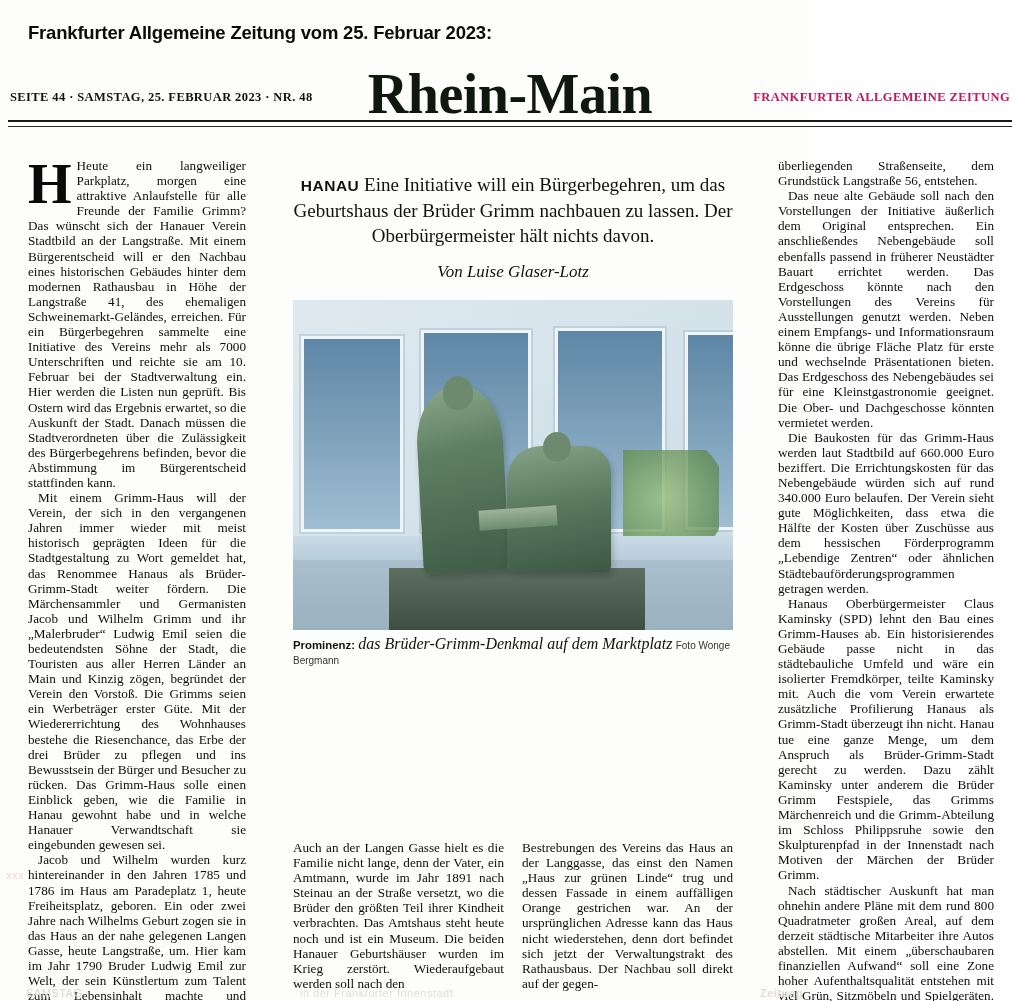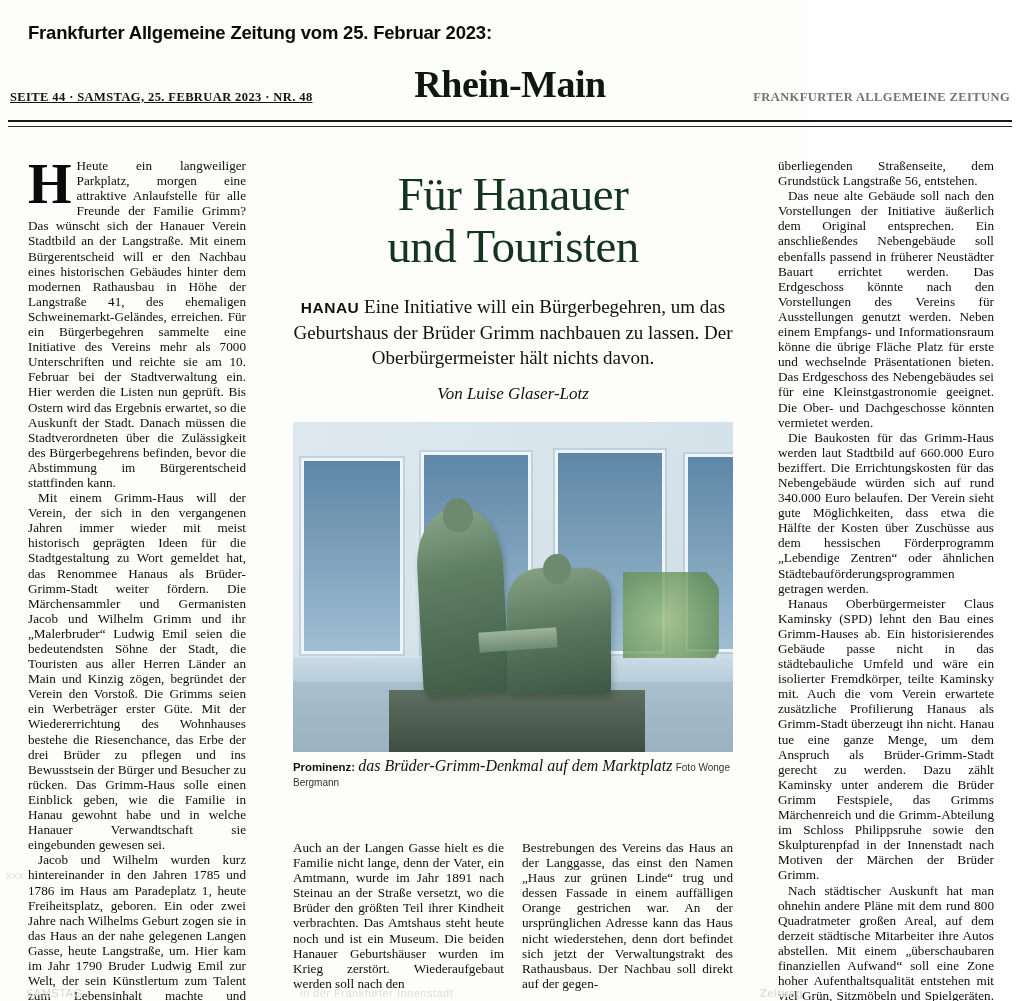--- a/index.html
+++ b/index.html
@@ -43,44 +43,43 @@
     height: 58px;
   }
   .masthead-title {
     position: absolute;
     left: 0;
     top: 0;
     width: 1004px;
     text-align: center;
     font-family: "Liberation Serif", serif;
     font-weight: bold;
-    font-size: 38px;
+    font-size: 56px;
     letter-spacing: -0.5px;
     color: #10170f;
   }
   .masthead-left {
     position: absolute;
     left: 2px;
     top: 28px;
     font-family: "Liberation Serif", serif;
     font-size: 12.5px;
     letter-spacing: 0.4px;
     color: #121212;
     font-variant: small-caps;
     font-weight: bold;
-    text-decoration: underline;
   }
   .masthead-right {
     position: absolute;
     right: 2px;
     top: 28px;
     font-family: "Liberation Serif", serif;
     font-size: 12.5px;
     letter-spacing: 0.4px;
-    color: #737373;
+    color: #be185d;
     font-variant: small-caps;
     font-weight: bold;
     margin-left: 48px;
   }
   .rule-thick {
     position: absolute;
     left: 8px;
     top: 120px;
     width: 1004px;
     height: 2.4px;
@@ -314,24 +313,20 @@
 
   <div class="content">
 
     <div class="col-left">
       <p class="first"><span class="dropcap">H</span><span>Heute ein langweiliger Parkplatz, morgen eine attraktive Anlaufstelle für alle Freunde der Familie Grimm? Das wünscht sich der Hanauer Verein Stadtbild an der Langstraße. Mit einem Bürgerentscheid will er den Nachbau eines historischen Gebäudes hinter dem modernen Rathausbau in Höhe der Langstraße 41, des ehemaligen Schweinemarkt-Geländes, erreichen. Für ein Bürgerbegehren sammelte eine Initiative des Vereins mehr als 7000 Unterschriften und reichte sie am 10. Februar bei der Stadtverwaltung ein. Hier werden die Listen nun geprüft. Bis Ostern wird das Ergebnis erwartet, so die Auskunft der Stadt. Danach müssen die Stadtverordneten über die Zulässigkeit des Bürgerbegehrens befinden, bevor die Abstimmung im Bürgerentscheid stattfinden kann.</span></p>
       <p>Mit einem Grimm-Haus will der Verein, der sich in den vergangenen Jahren immer wieder mit meist historisch geprägten Ideen für die Stadtgestaltung zu Wort gemeldet hat, das Renommee Hanaus als Brüder-Grimm-Stadt weiter fördern. Die Märchensammler und Germanisten Jacob und Wilhelm Grimm und ihr „Malerbruder“ Ludwig Emil seien die bedeutendsten Söhne der Stadt, die Touristen aus aller Herren Länder an Main und Kinzig zögen, begründet der Verein den Vorstoß. Die Grimms seien ein Werbeträger erster Güte. Mit der Wiedererrichtung des Wohnhauses bestehe die Riesenchance, das Erbe der drei Brüder zu pflegen und ins Bewusstsein der Bürger und Besucher zu rücken. Das Grimm-Haus solle einen Einblick geben, wie die Familie in Hanau gewohnt habe und in welche Hanauer Verwandtschaft sie eingebunden gewesen sei.</p>
       <p>Jacob und Wilhelm wurden kurz hintereinander in den Jahren 1785 und 1786 im Haus am Paradeplatz 1, heute Freiheitsplatz, geboren. Ein oder zwei Jahre nach Wilhelms Geburt zogen sie in das Haus an der nahe gelegenen Langen Gasse, heute Langstraße, um. Hier kam im Jahr 1790 Bruder Ludwig Emil zur Welt, der sein Künstlertum zum Talent zum Lebensinhalt machte und bedeutende Karikaturen, Zeichnungen und Gemälde schuf. Von ihm stammt beispielsweise das Doppelporträt von Jacob und Wilhelm, das zum heutigen Stadtlogo von Hanau wurde.</p>
     </div>
 
     <div class="col-center">
-      <div class="headline">
-        <div>Für Hanauer</div>
-        <div>und Touristen</div>
-      </div>
 
       <div class="standfirst">
         <span class="kicker">HANAU</span>
         <span>Eine Initiative will ein Bürgerbegehren, um das Geburtshaus der Brüder Grimm nachbauen zu lassen. Der Oberbürgermeister hält nichts davon.</span>
       </div>
 
       <div class="byline">Von Luise Glaser-Lotz</div>
 
       <div class="photo-wrap">
         <div class="ph-sky"></div>

